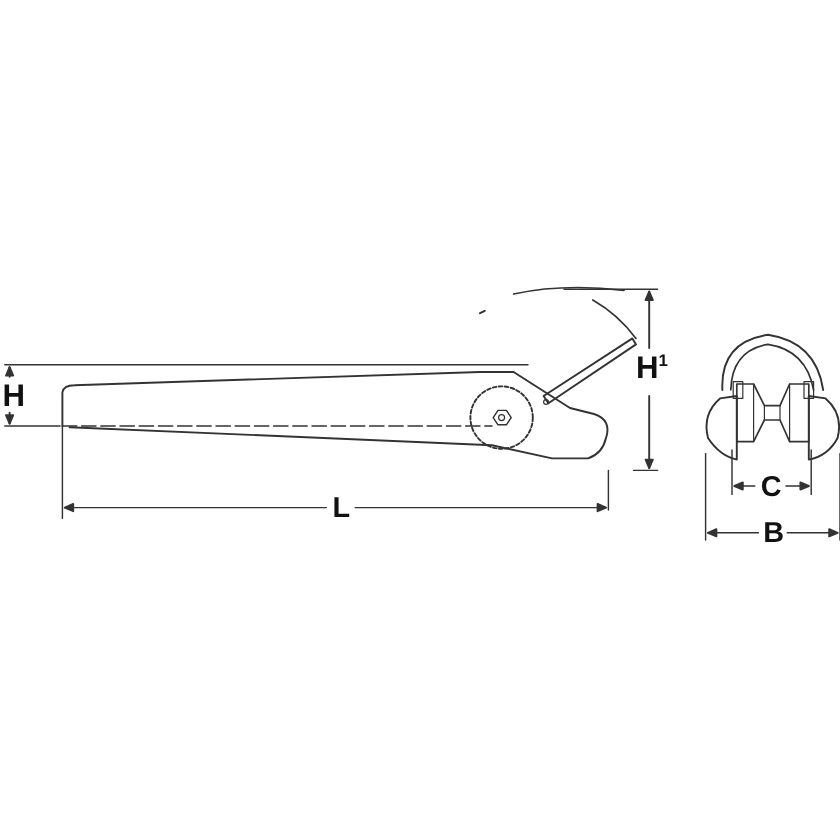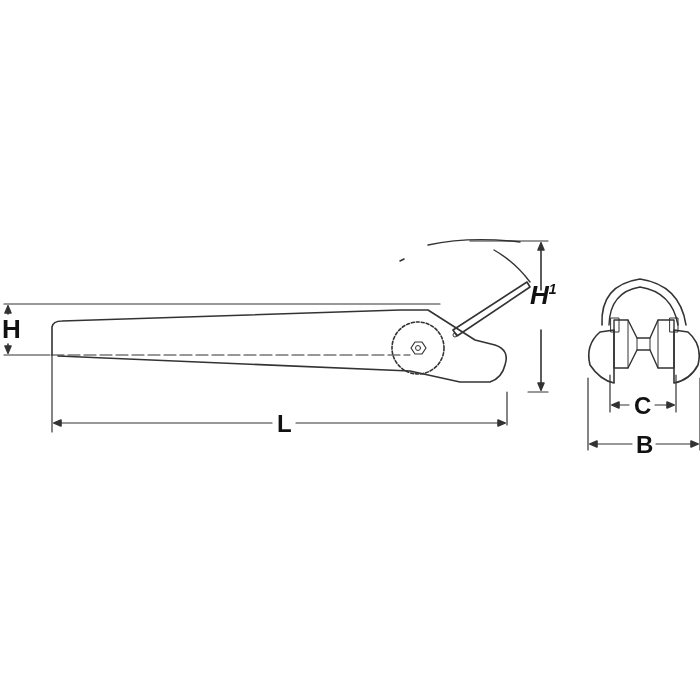--- a/index.html
+++ b/index.html
@@ -86,17 +86,17 @@
       <line x1="590" y1="444" x2="632" y2="444" stroke-width="1.2"></line>
       <line x1="656" y1="444" x2="698" y2="444" stroke-width="1.2"></line>
       <polygon points="590,444 597,441 597,447" fill="#333"></polygon>
       <polygon points="698,444 691,441 691,447" fill="#333"></polygon>
     </g>
   </g>
 </svg>
 
 <span class="lbl" style="left:2px; top:316px; font-size:26px;">H</span>
 <span class="lbl" style="left:277px; top:412px; font-size:24px;">L</span>
-<span class="lbl" style="left:530px; top:282px; font-size:26px;font-style:italic;">
+<span class="lbl" style="left:530px; top:293px; font-size:26px;">
   <span>H</span><sup style="font-size:14px;">1</sup>
 </span>
 <span class="lbl" style="left:634px; top:394px; font-size:24px;">C</span>
 <span class="lbl" style="left:636px; top:433px; font-size:24px;">B</span>
 
 </body></html>

